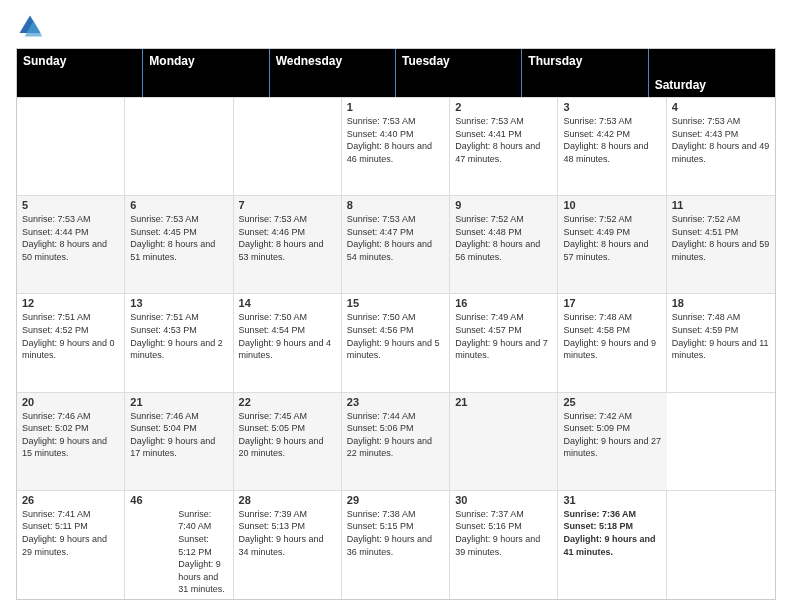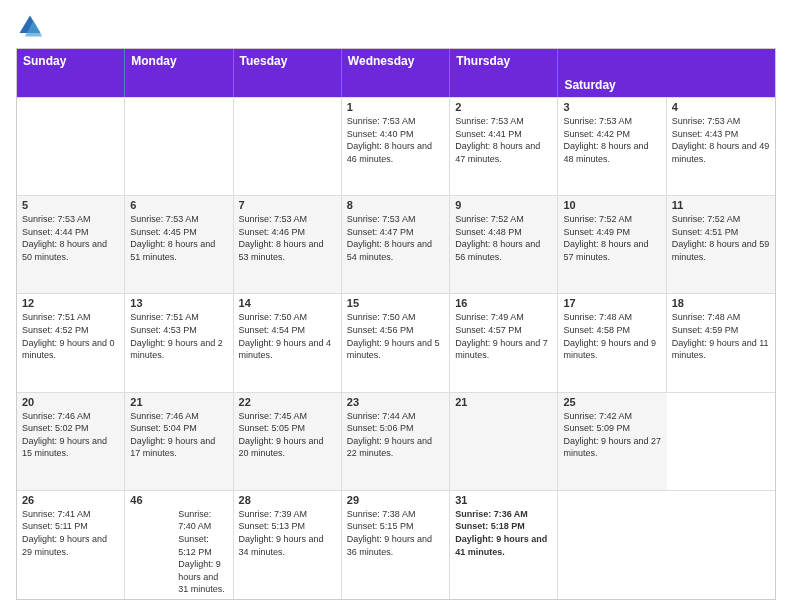--- a/index.html
+++ b/index.html
@@ -60,22 +60,22 @@
       color: #555;
     }
     .calendar {
       flex: 1;
       display: flex;
       flex-direction: column;
       border: 1px solid #ccc;
     }
     .cal-header {
       display: grid;
-      grid-template-columns: repeat(7, 1fr);
-      background: #6d28d9;
+      grid-template-columns: repeat(6, 1fr);
+      background: #000000;
     }
     .cal-header-cell {
       color: #fff;
       font-size: 12px;
       font-weight: bold;
       padding: 5px 6px;
       border-right: 1px solid #4a87c5;
     }
     .cal-header-cell:last-child { border-right: none; margin-top: 24px; }
     .cal-body {
@@ -132,22 +132,22 @@
     <div class="title-block">
       <div class="month-title"></div>
       <div class="location"></div>
     </div>
   </div>
 
   <div class="calendar">
     <div class="cal-header" id="cal-header">
         <div class="cal-header-cell">Sunday</div>
         <div class="cal-header-cell">Monday</div>
+        <div class="cal-header-cell">Wednesday</div>
         <div class="cal-header-cell">Tuesday</div>
-        <div class="cal-header-cell">Wednesday</div>
         <div class="cal-header-cell">Thursday</div>
         <div class="cal-header-cell">Saturday</div>
       </div>
     <div class="cal-body" id="cal-body">
         <div class="cal-row">
           <div class="cal-cell"></div>
           <div class="cal-cell"></div>
           <div class="cal-cell"></div>
           <div class="cal-cell">
             <div class="day-num">1</div>
@@ -314,20 +314,26 @@
             <div class="day-num">28</div>
             <div class="cell-text" style="white-space: pre-line;">Sunrise: 7:39 AM
 Sunset: 5:13 PM
 Daylight: 9 hours and 34 minutes.</div>
           </div>
           <div class="cal-cell">
             <div class="day-num">29</div>
             <div class="cell-text" style="white-space: pre-line;">Sunrise: 7:38 AM
 Sunset: 5:15 PM
 Daylight: 9 hours and 36 minutes.</div>
+          </div>
+          <div class="cal-cell">
+            <div class="day-num">30</div>
+            <div class="cell-text" style="white-space: pre-line;">Sunrise: 7:37 AM
+Sunset: 5:16 PM
+Daylight: 9 hours and 39 minutes.</div>
           </div>
           <div class="cal-cell">
             <div class="day-num">31</div>
             <div class="cell-text" style="white-space: pre-line; font-weight: bold;">Sunrise: 7:36 AM
 Sunset: 5:18 PM
 Daylight: 9 hours and 41 minutes.</div>
           </div>
           <div class="cal-cell"></div>
         </div>
       </div>

